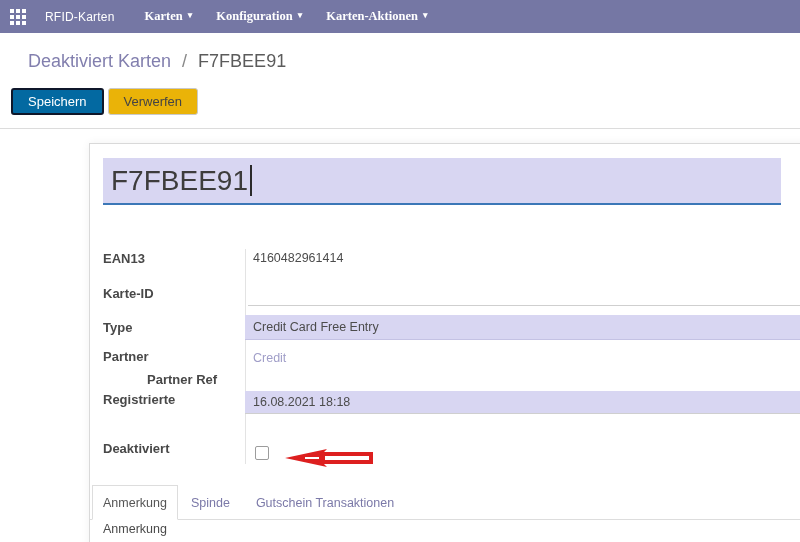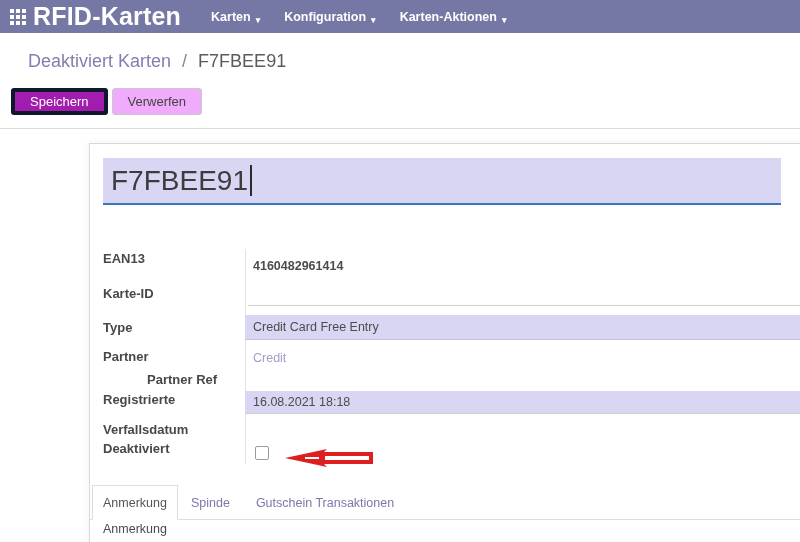--- a/index.html
+++ b/index.html
@@ -7,36 +7,36 @@
               font-family:"Liberation Sans", sans-serif; color:#4a4a4a; }
   body { position:relative; }
 
   
   .navbar { position:absolute; left:0; top:0; width:800px; height:33px;
             background:#7577a4; display:flex; align-items:center; }
   .apps-icon { width:16px; height:16px; margin-left:10px; display:grid;
                grid-template-columns:repeat(3,4px); grid-template-rows:repeat(3,4px);
                gap:2px; cursor:pointer; }
   .apps-icon span { background:#fff; width:4px; height:4px; display:block; }
-  .app-name { color:#fff; font-size:25px; font-weight:bold; margin-left:7px; letter-spacing:0.2px; }
+  .app-name { color:#fff; font-size:12px; font-weight:normal; margin-left:19px; letter-spacing:0.2px; }
   .nav-menus { display:flex; margin-left:30px; gap:24px; }
   .nav-menu { color:#fff; font-size:12.5px; font-weight:bold; cursor:pointer;
-              display:flex; align-items:flex-end; }
+              display:flex; align-items:flex-start;font-family:Liberation Serif, serif; }
   .nav-menu .caret { font-size:9px; margin-left:5px; position:relative; top:1px; }
 
   
   .breadcrumb { position:absolute; left:28px; top:51px; font-size:18px; }
   .breadcrumb .bc-link { color:#827fae; cursor:pointer; }
   .breadcrumb .bc-sep { color:#888; margin:0 6px; }
   .breadcrumb .bc-current { color:#5b5b5b; }
   .btn-row { position:absolute; left:11px; top:88px; display:flex; gap:4px; }
   .btn { height:27px; padding:0 15px; font-size:13px; border-radius:3px;
          display:flex; align-items:center; cursor:pointer; }
-  .btn-primary { background:#a21caf; border:4px solid #0f172a; color:#fff; }
-  .btn-secondary { background:#f0abfc; border:1px solid #c9c9c9; color:#444; }
+  .btn-primary { background:#0369a1; border:2px solid #0f172a; color:#fff; }
+  .btn-secondary { background:#eab308; border:1px solid #c9c9c9; color:#444; }
   .cp-border { position:absolute; left:0; top:128px; width:800px; height:1px; background:#dcdcdc; }
 
   
   .sheet { position:absolute; left:89px; top:143px; width:745px; height:420px;
            background:#fff; border:1px solid #d9d9d9; box-shadow:0 0 9px rgba(0,0,0,0.06); }
   .sheet * { position:absolute; }
 
   .title-input { left:13px; top:14px; width:678px; height:47px; background:#d8d6f2;
                  border-bottom:2px solid #3b77b7; display:flex; align-items:center;
                  padding-left:8px; font-size:28px; color:#3d3c3c; cursor:text; }
@@ -111,37 +111,36 @@
 <div class="sheet">
 
   <div class="title-input">
     <span style="position:static;">F7FBEE91</span>
     <span class="caret-bar"></span>
   </div>
 
   <div class="vsep"></div>
 
   <div class="flabel" style="top:107px;">EAN13</div>
-  <div class="fvalue" style="top:115px;font-weight:bold;">4160482961414</div>
+  <div class="fvalue" style="top:107px;">4160482961414</div>
 
   <div class="flabel" style="top:142px;">Karte-ID</div>
   <div class="underline" style="left:158px; top:161px; width:622px;"></div>
 
   <div class="flabel" style="top:176px;">Type</div>
   <div class="lav-field" style="top:171px; height:25px; line-height:25px; border-bottom:1px solid #c4c2e4;">Credit Card Free Entry</div>
 
   <div class="flabel" style="top:205px;">Partner</div>
   <div class="fvalue link-value" style="top:207px;">Credit</div>
 
   <div class="flabel" style="top:228px;padding-left:44px;">Partner Ref</div>
 
   <div class="flabel" style="top:248px;">Registrierte</div>
   <div class="lav-field" style="top:247px; height:23px; line-height:23px; border-bottom:1px solid #cfcfcf;">16.08.2021 18:18</div>
 
-  <div class="flabel" style="top:278px;">Verfallsdatum</div>
 
   <div class="flabel" style="top:297px;">Deaktiviert</div>
   <div class="checkbox"></div>
 
   <svg class="arrow-svg" width="92" height="22" viewBox="0 0 92 22">
     <rect x="40" y="7" width="48" height="8" fill="#ffffff" stroke="#dd1f1f" stroke-width="4"></rect>
     <polygon points="2,11 44,2 35,11 44,20" fill="#dd1f1f"></polygon>
     <polygon points="14,11 38,7 38,15" fill="#dd1f1f"></polygon>
     <line x1="22" y1="11" x2="36" y2="11" stroke="#ffffff" stroke-width="2"></line>
   </svg>

